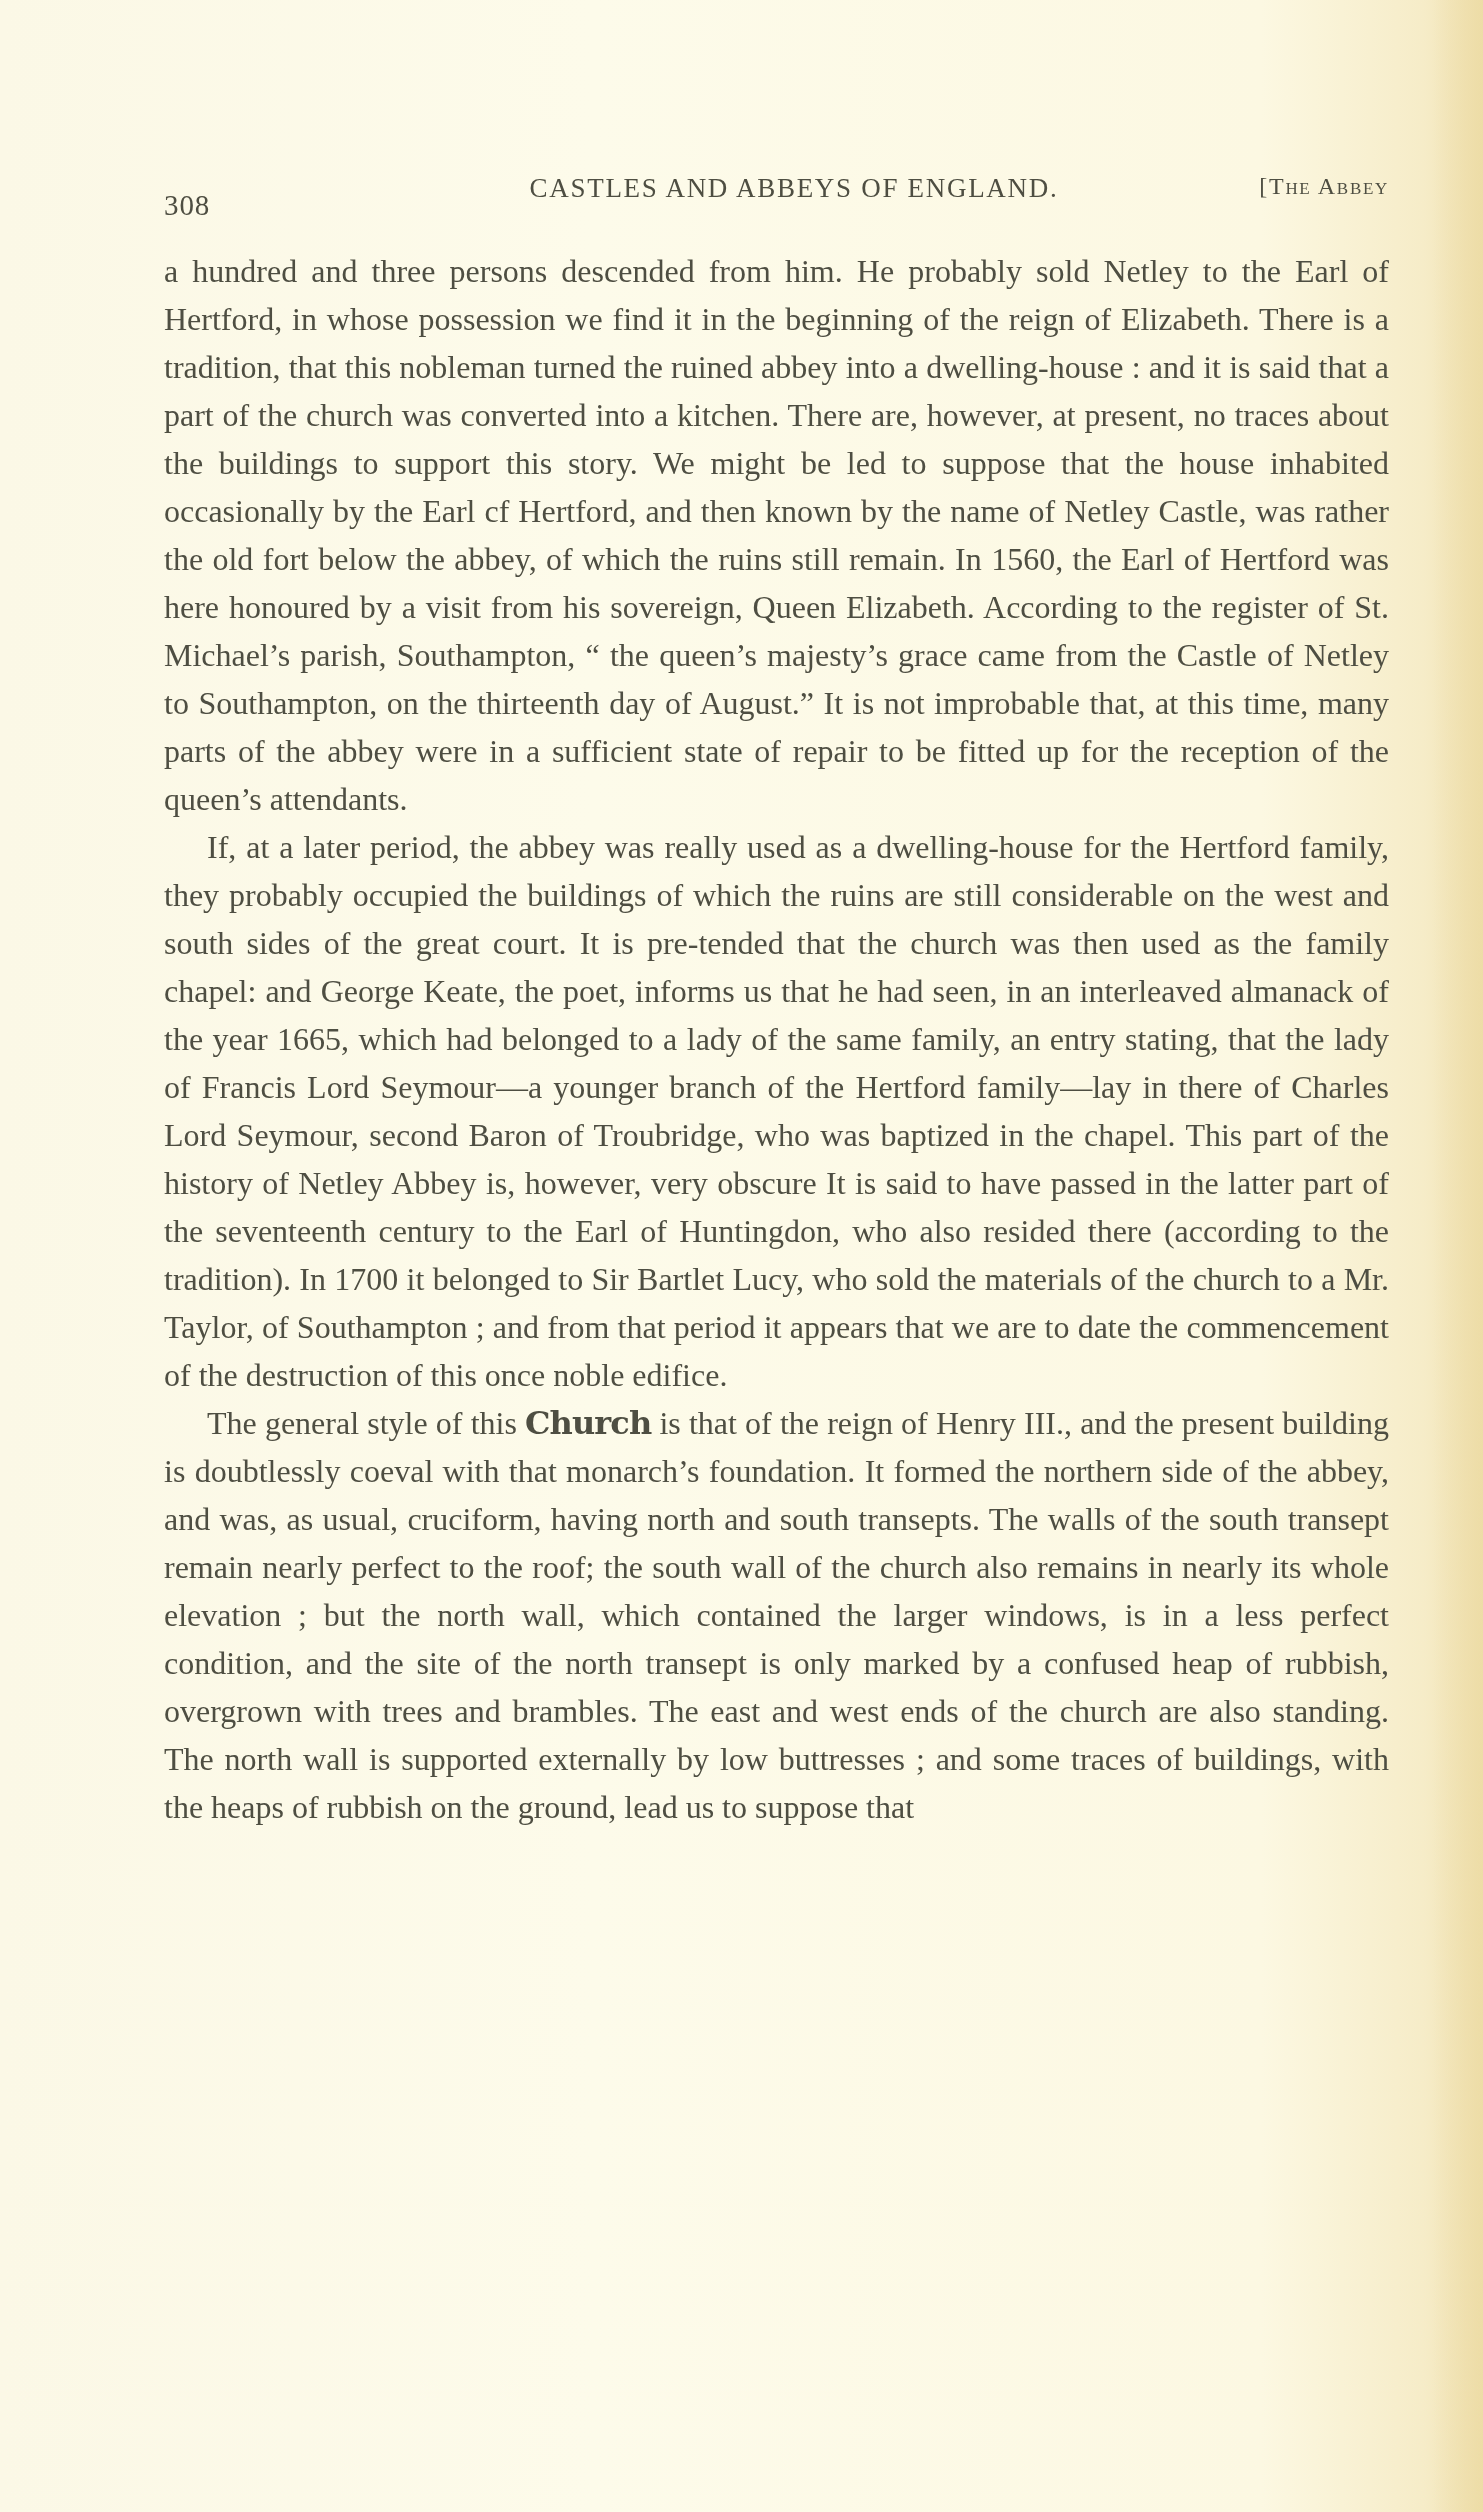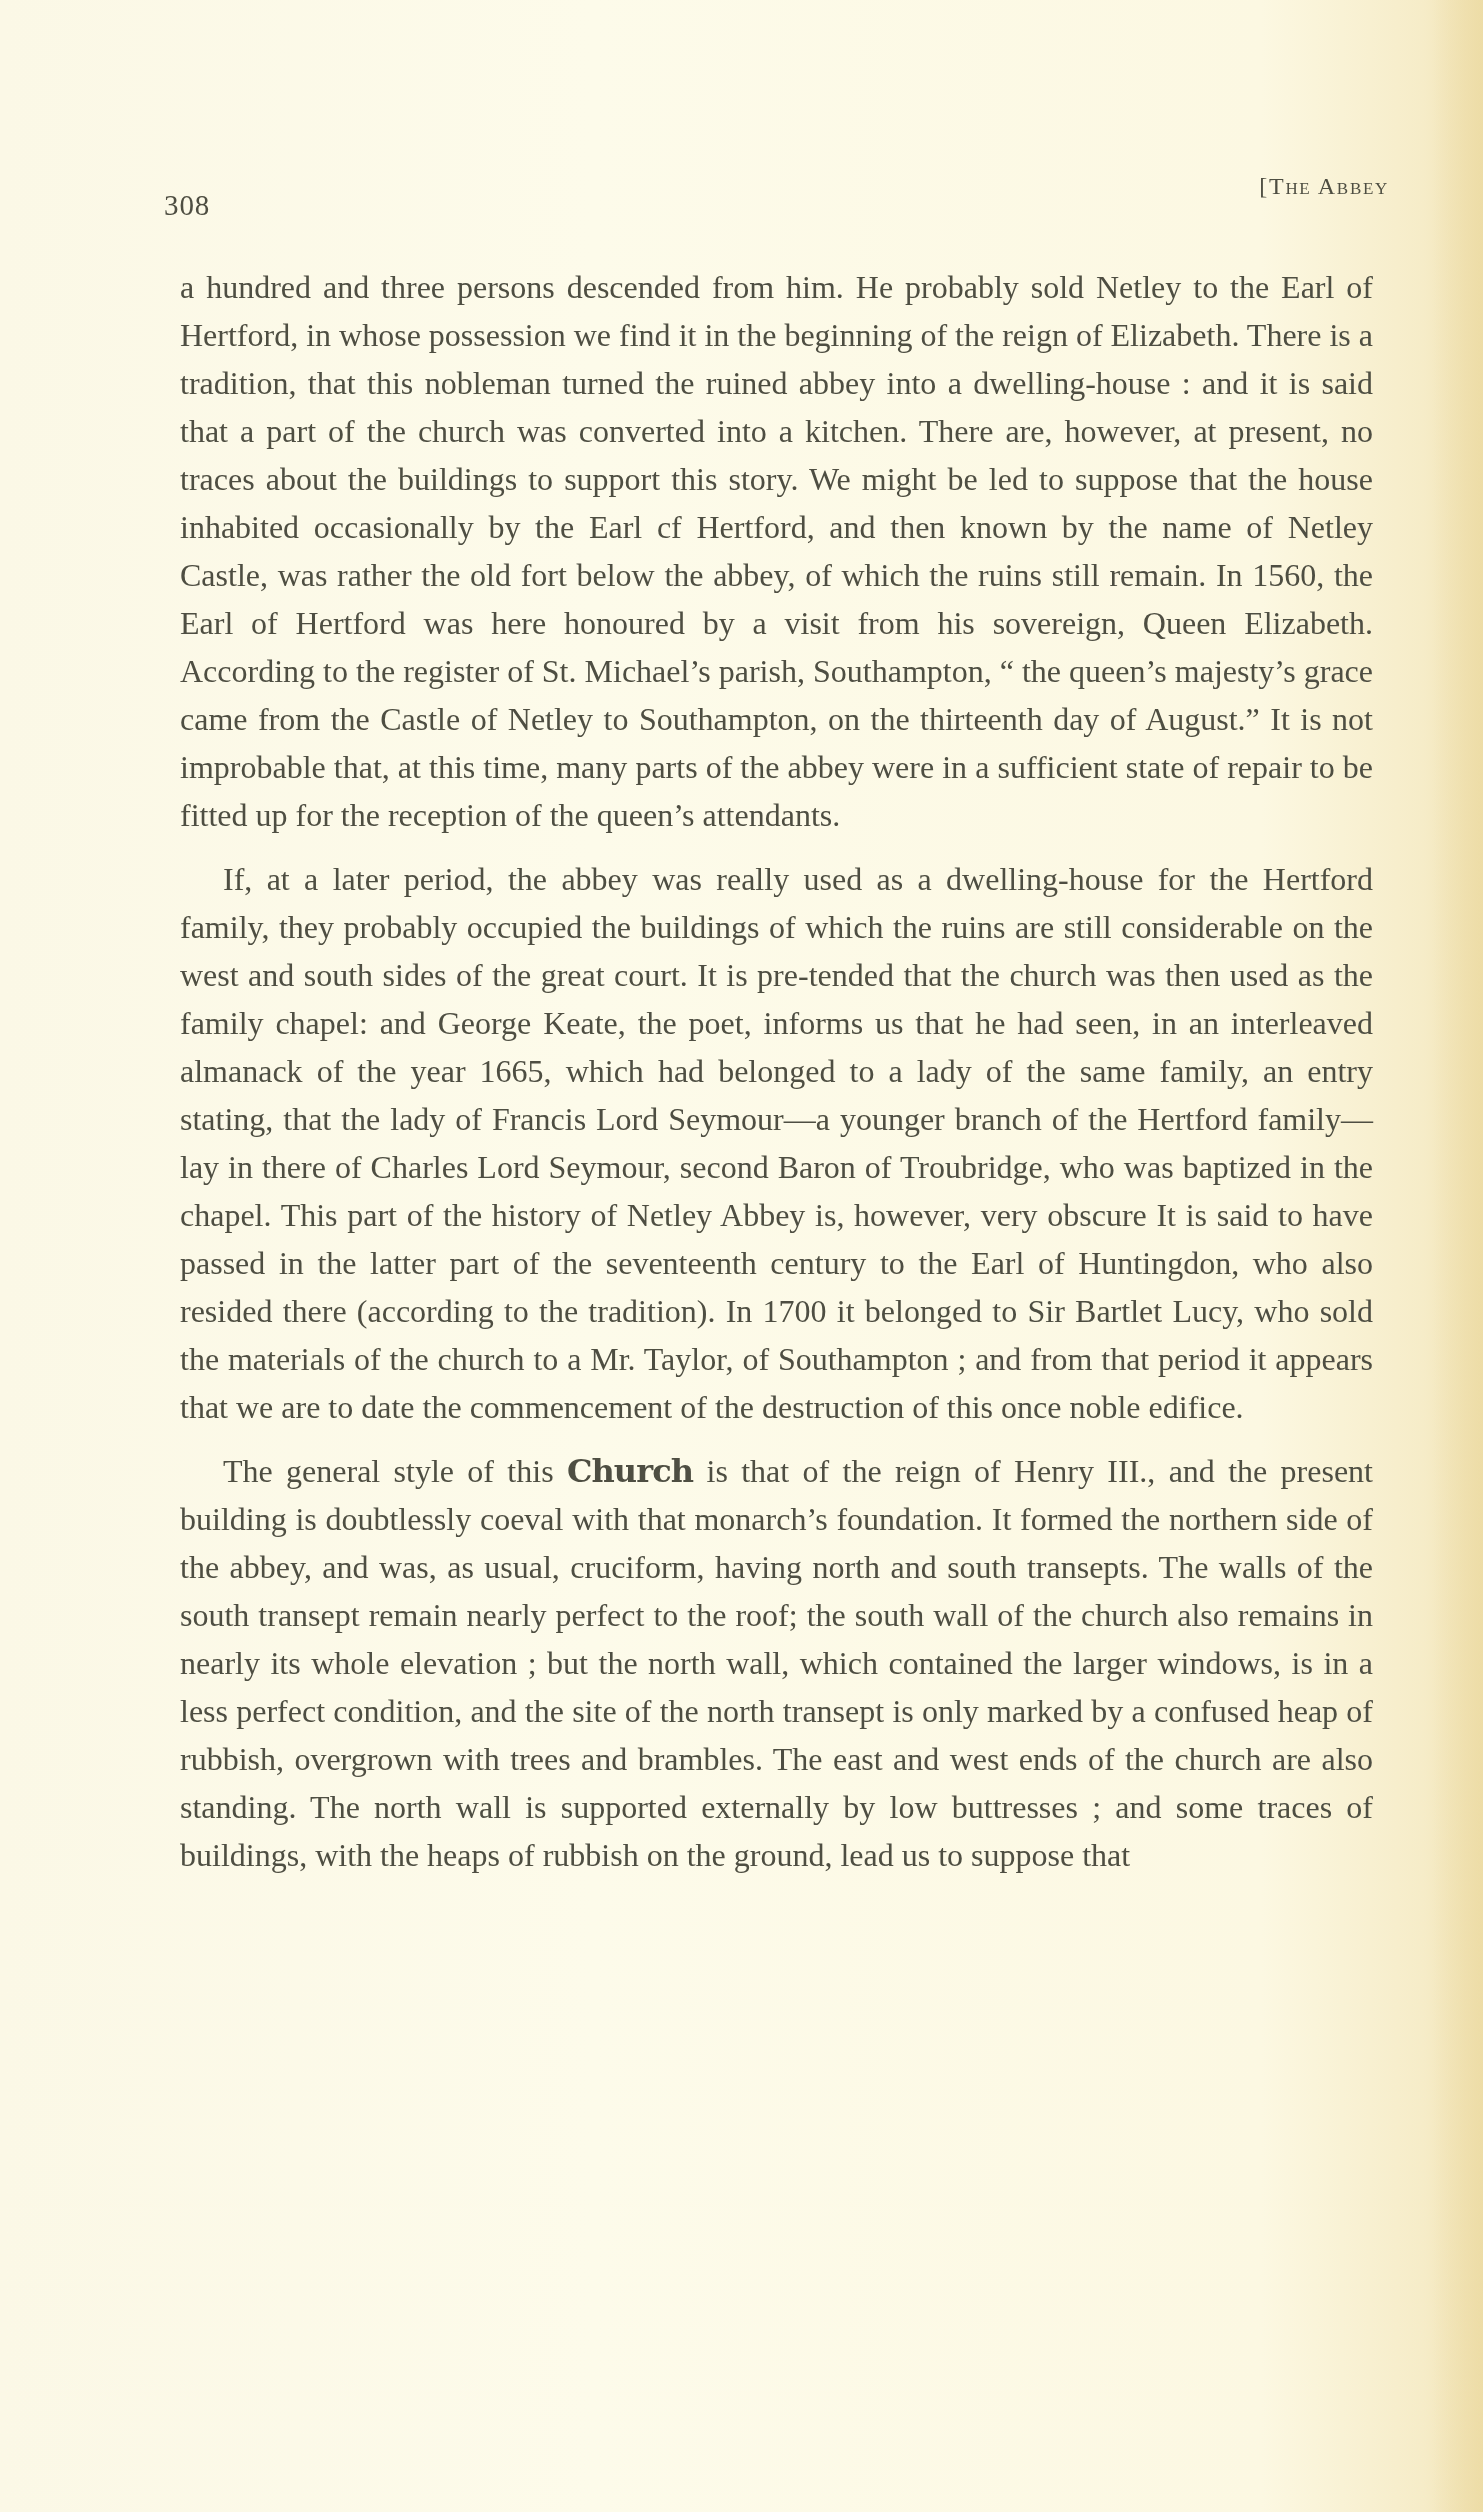--- a/index.html
+++ b/index.html
@@ -47,21 +47,21 @@
     .body-text {
       position: absolute;
       top: 247px;
       left: 164px;
       width: 1225px;
       font-size: 32px;
       line-height: 48px;
       text-align: justify;
     }
     .body-text p {
-      margin: 16px;
+      margin: 0;
       text-align: justify;
       text-align-last: left;
     }
     .body-text p.indent { text-indent: 43px; }
     .blackletter {
       font-family: "DejaVu Serif", serif;
       font-weight: bold;
       letter-spacing: -0.9px;
     }
     .scan-shadow {
@@ -72,20 +72,21 @@
       height: 2512px;
       background: linear-gradient(90deg, rgba(240,224,170,0) 0%, rgba(236,218,160,0.6) 100%);
       pointer-events: none;
     }
   </style>
 </head>
 <body>
 
 <div class="page-header">
   <span class="page-number">308</span>
+  <span class="running-title">CASTLES AND ABBEYS OF ENGLAND.</span>
   <span class="section-tag">[The Abbey</span>
 </div>
 
 <div class="body-text">
   <p>a hundred and three persons descended from him. He probably sold Netley to the Earl of Hertford, in whose possession we find it in the beginning of the reign of Elizabeth. There is a tradition, that this nobleman turned the ruined abbey into a dwelling-house : and it is said that a part of the church was converted into a kitchen. There are, however, at present, no traces about the buildings to support this story. We might be led to suppose that the house inhabited occasionally by the Earl cf Hertford, and then known by the name of Netley Castle, was rather the old fort below the abbey, of which the ruins still remain. In 1560, the Earl of Hertford was here honoured by a visit from his sovereign, Queen Elizabeth. According to the register of St. Michael’s parish, Southampton, “ the queen’s majesty’s grace came from the Castle of Netley to Southampton, on the thirteenth day of August.” It is not improbable that, at this time, many parts of the abbey were in a sufficient state of repair to be fitted up for the reception of the queen’s attendants.</p>
   <p class="indent">If, at a later period, the abbey was really used as a dwelling-house for the Hertford family, they probably occupied the buildings of which the ruins are still considerable on the west and south sides of the great court. It is pre-tended that the church was then used as the family chapel: and George Keate, the poet, informs us that he had seen, in an interleaved almanack of the year 1665, which had belonged to a lady of the same family, an entry stating, that the lady of Francis Lord Seymour—a younger branch of the Hertford family—lay in there of Charles Lord Seymour, second Baron of Troubridge, who was baptized in the chapel. This part of the history of Netley Abbey is, however, very obscure It is said to have passed in the latter part of the seventeenth century to the Earl of Huntingdon, who also resided there (according to the tradition). In 1700 it belonged to Sir Bartlet Lucy, who sold the materials of the church to a Mr. Taylor, of Southampton ; and from that period it appears that we are to date the commencement of the destruction of this once noble edifice.</p>
   <p class="indent"><span>The general style of this </span><span class="blackletter">Church</span><span> is that of the reign of Henry III., and the present building is doubtlessly coeval with that monarch’s foundation. It formed the northern side of the abbey, and was, as usual, cruciform, having north and south transepts. The walls of the south transept remain nearly perfect to the roof; the south wall of the church also remains in nearly its whole elevation ; but the north wall, which contained the larger windows, is in a less perfect condition, and the site of the north transept is only marked by a confused heap of rubbish, overgrown with trees and brambles. The east and west ends of the church are also standing. The north wall is supported externally by low buttresses ; and some traces of buildings, with the heaps of rubbish on the ground, lead us to suppose that</span></p>
 </div>
 
 <div class="scan-shadow"></div>

